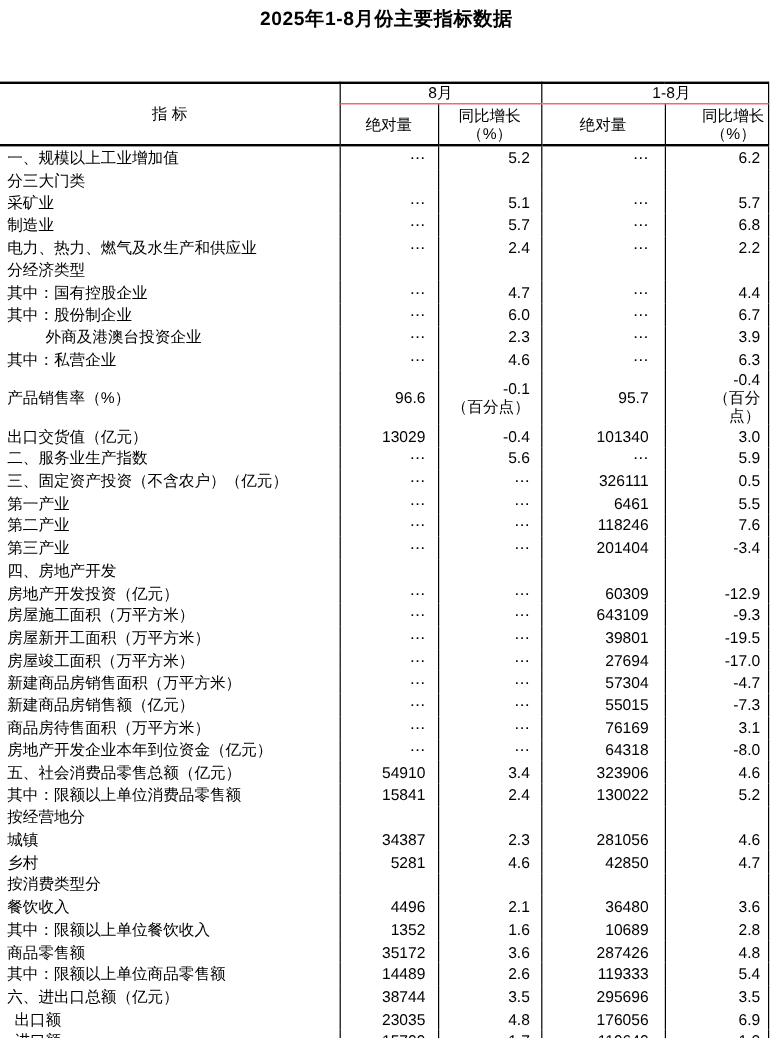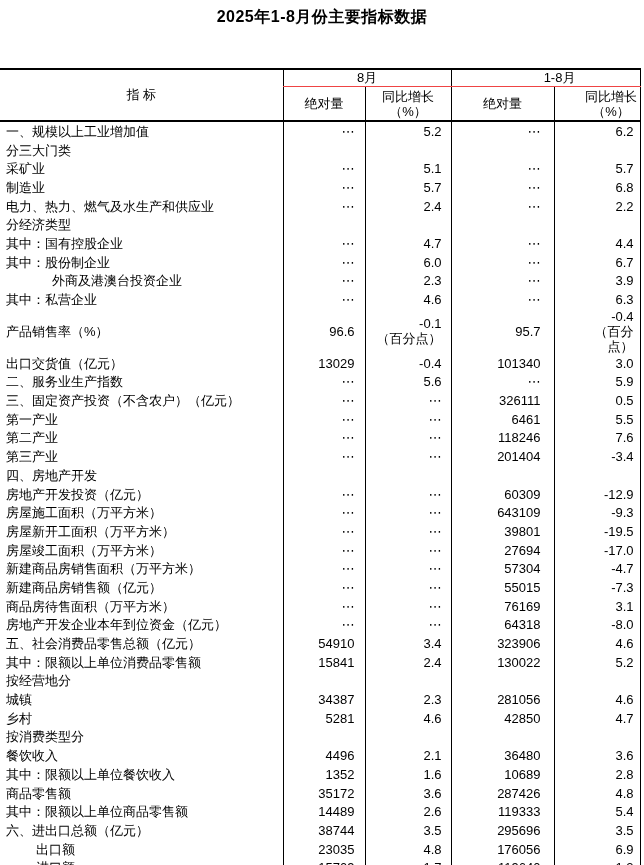--- a/index.html
+++ b/index.html
@@ -40,22 +40,22 @@
   thead th { font-weight: normal; text-align: center; }
   tr.hrow1 th { height: 16px; line-height: 16px; }
   tr.hrow1 th.grp { border-bottom: 1px solid #ef4444; }
   tr.hrow2 th { height: 33px; line-height: 15px; white-space: pre-line; }
   thead tr.hrow2 th, thead th.ind { border-bottom: 2px solid #000; }
   .bl { border-left: 1px solid #000; }
   .br { border-right: 1px solid #000; padding-left: 28px; }
 
   tbody td { height: 18.7px; line-height: 15px; }
   td.lbl { text-align: left; padding-left: 6px; white-space: nowrap; overflow: hidden; }
-  td.lbl.i1 { padding-left: 36px; }
-  td.lbl.i2 { padding-left: 52px; }
+  td.lbl.i1 { padding-left: 12px; }
+  td.lbl.i2 { padding-left: 38px; }
   td.val { text-align: right; white-space: pre-line; }
   td.val.v1 { padding-right: 10px; }
   td.val.v2 { padding-right: 9px; }
   td.val.v3 { padding-right: 13px; }
   td.val.v4 { padding-right: 6px; }
   tr.bold-row td { font-weight: normal; }
 </style>
 </head>
 <body>
 

